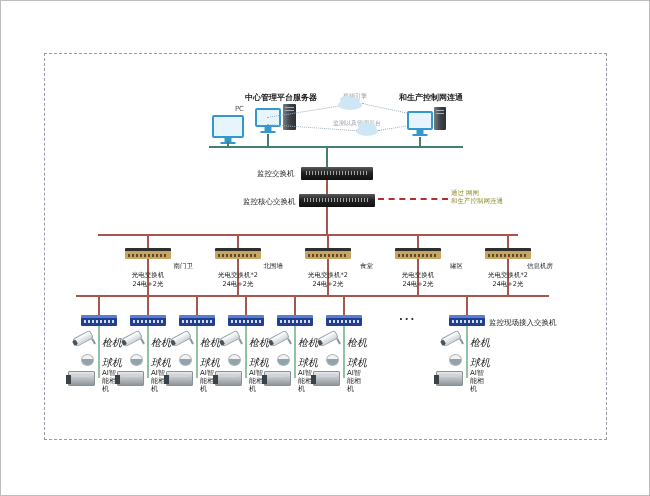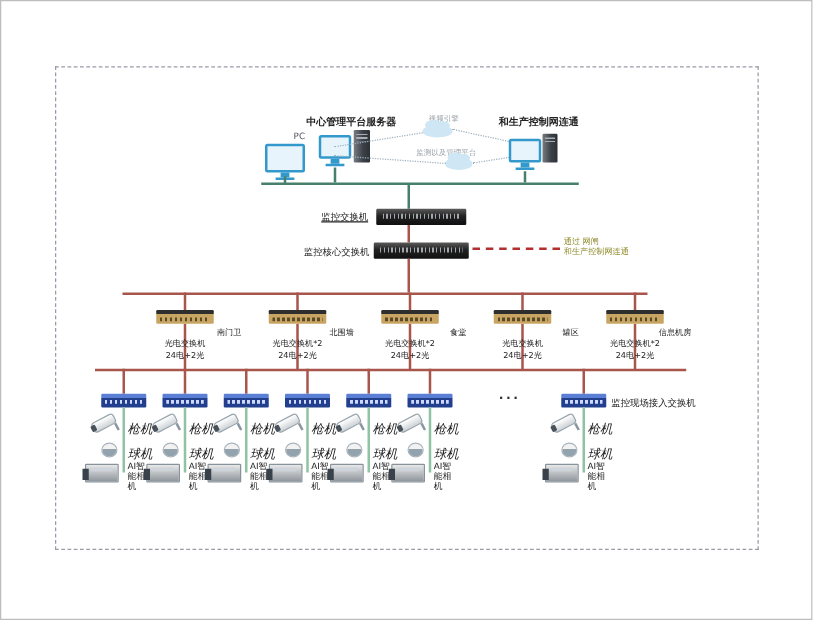--- a/index.html
+++ b/index.html
@@ -98,21 +98,21 @@
   <div class="dotline" style="left:377px; top:129px; width:48px; transform:rotate(-9deg);"></div>
 
   <div class="lbl lbl-bold center" style="left:398px; top:92px; width:62px;">和生产控制网连通</div>
   <div class="monitor" style="left:406px; top:110px; width:26px; height:19px;"></div>
   <div class="tower" style="left:433px; top:106px; width:12px; height:23px;"></div>
   <div class="vl green" style="left:418px; top:136px; height:9px;"></div>
 
   <div class="hl green" style="left:208px; top:145px; width:254px;"></div>
   <div class="vl green" style="left:325px; top:147px; height:19px;"></div>
 
-  <div class="lbl" style="left:256px; top:168px;text-decoration:underline;">监控交换机</div>
+  <div class="lbl" style="left:256px; top:168px;">监控交换机</div>
   <div class="rack-switch" style="left:300px; top:166px; width:72px; height:13px;"></div>
 
   <div class="vl red" style="left:325px; top:179px; height:14px;"></div>
 
   <div class="lbl" style="left:242px; top:196px;">监控核心交换机</div>
   <div class="rack-switch" style="left:298px; top:193px; width:76px; height:13px;"></div>
 
   <div class="gateway-dash" style="left:377px; top:197px; width:70px;"></div>
   <div class="lbl olive" style="left:450px; top:188px;">通过 网闸</div>
   <div class="lbl olive" style="left:450px; top:196px;">和生产控制网连通</div>

